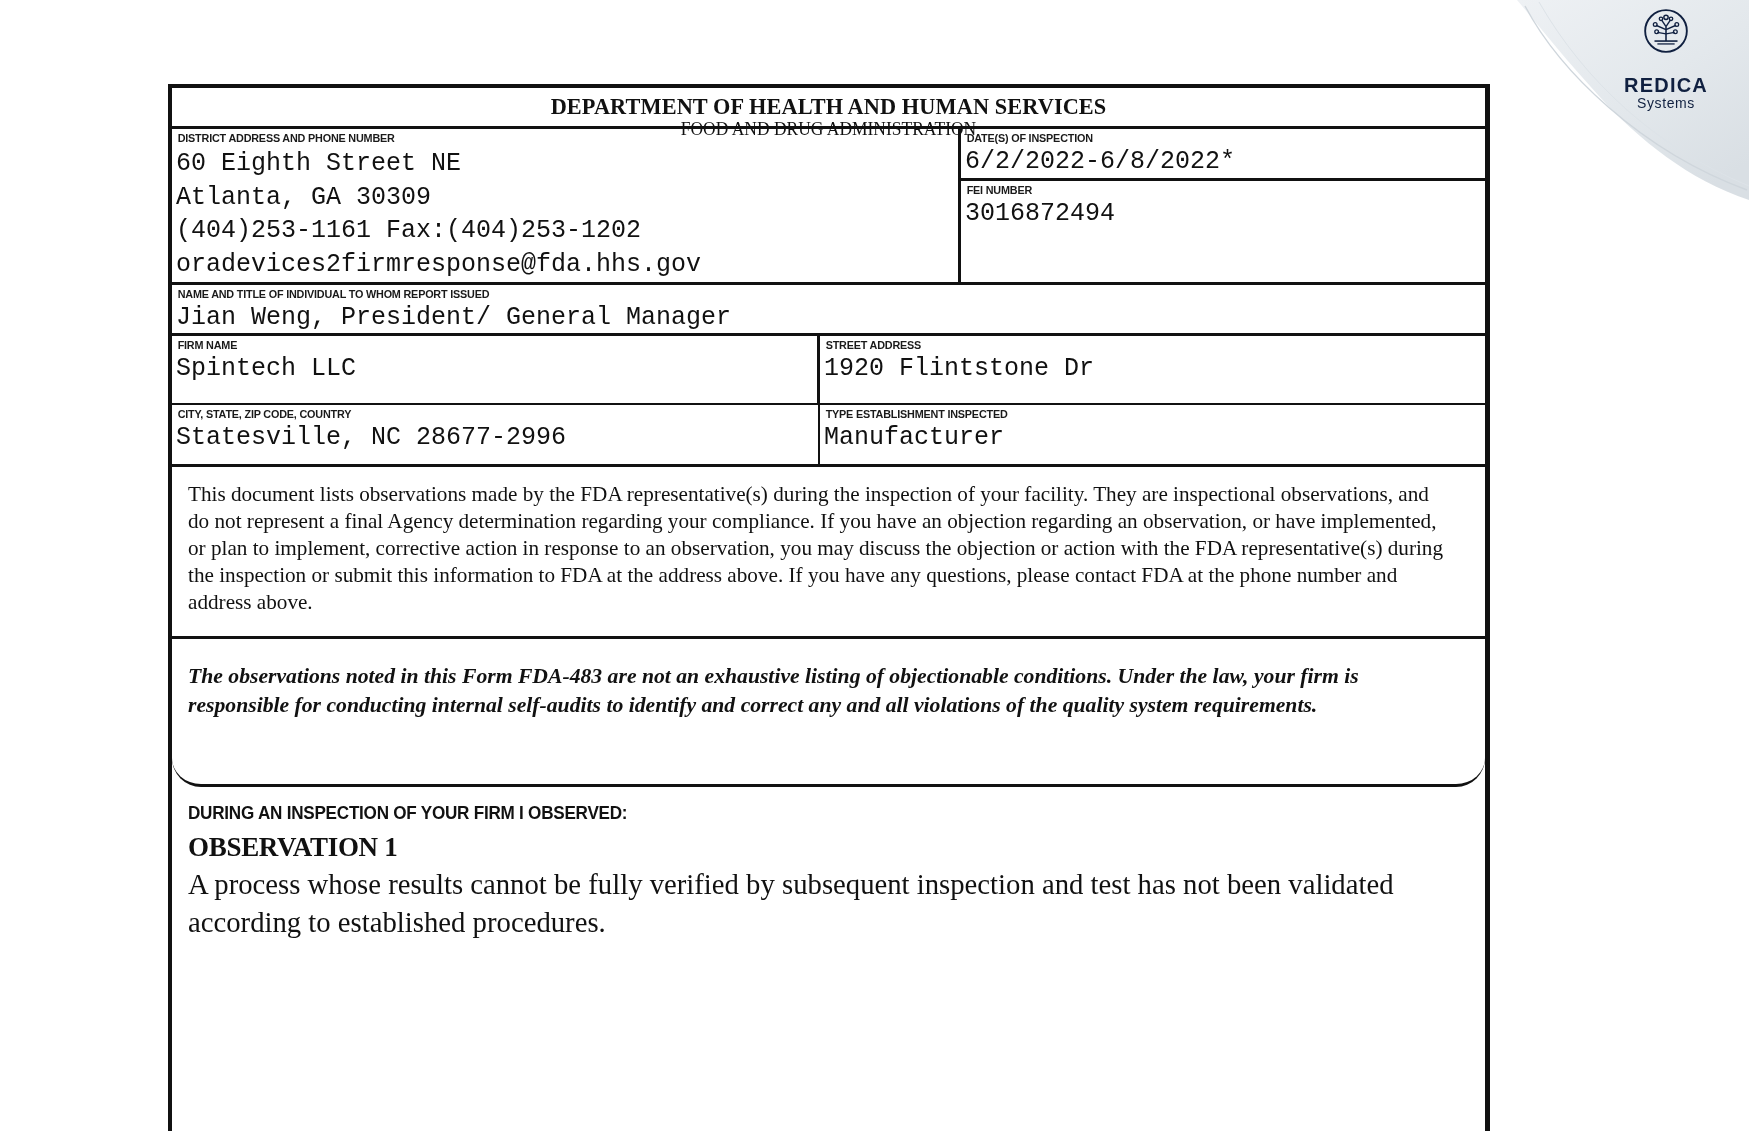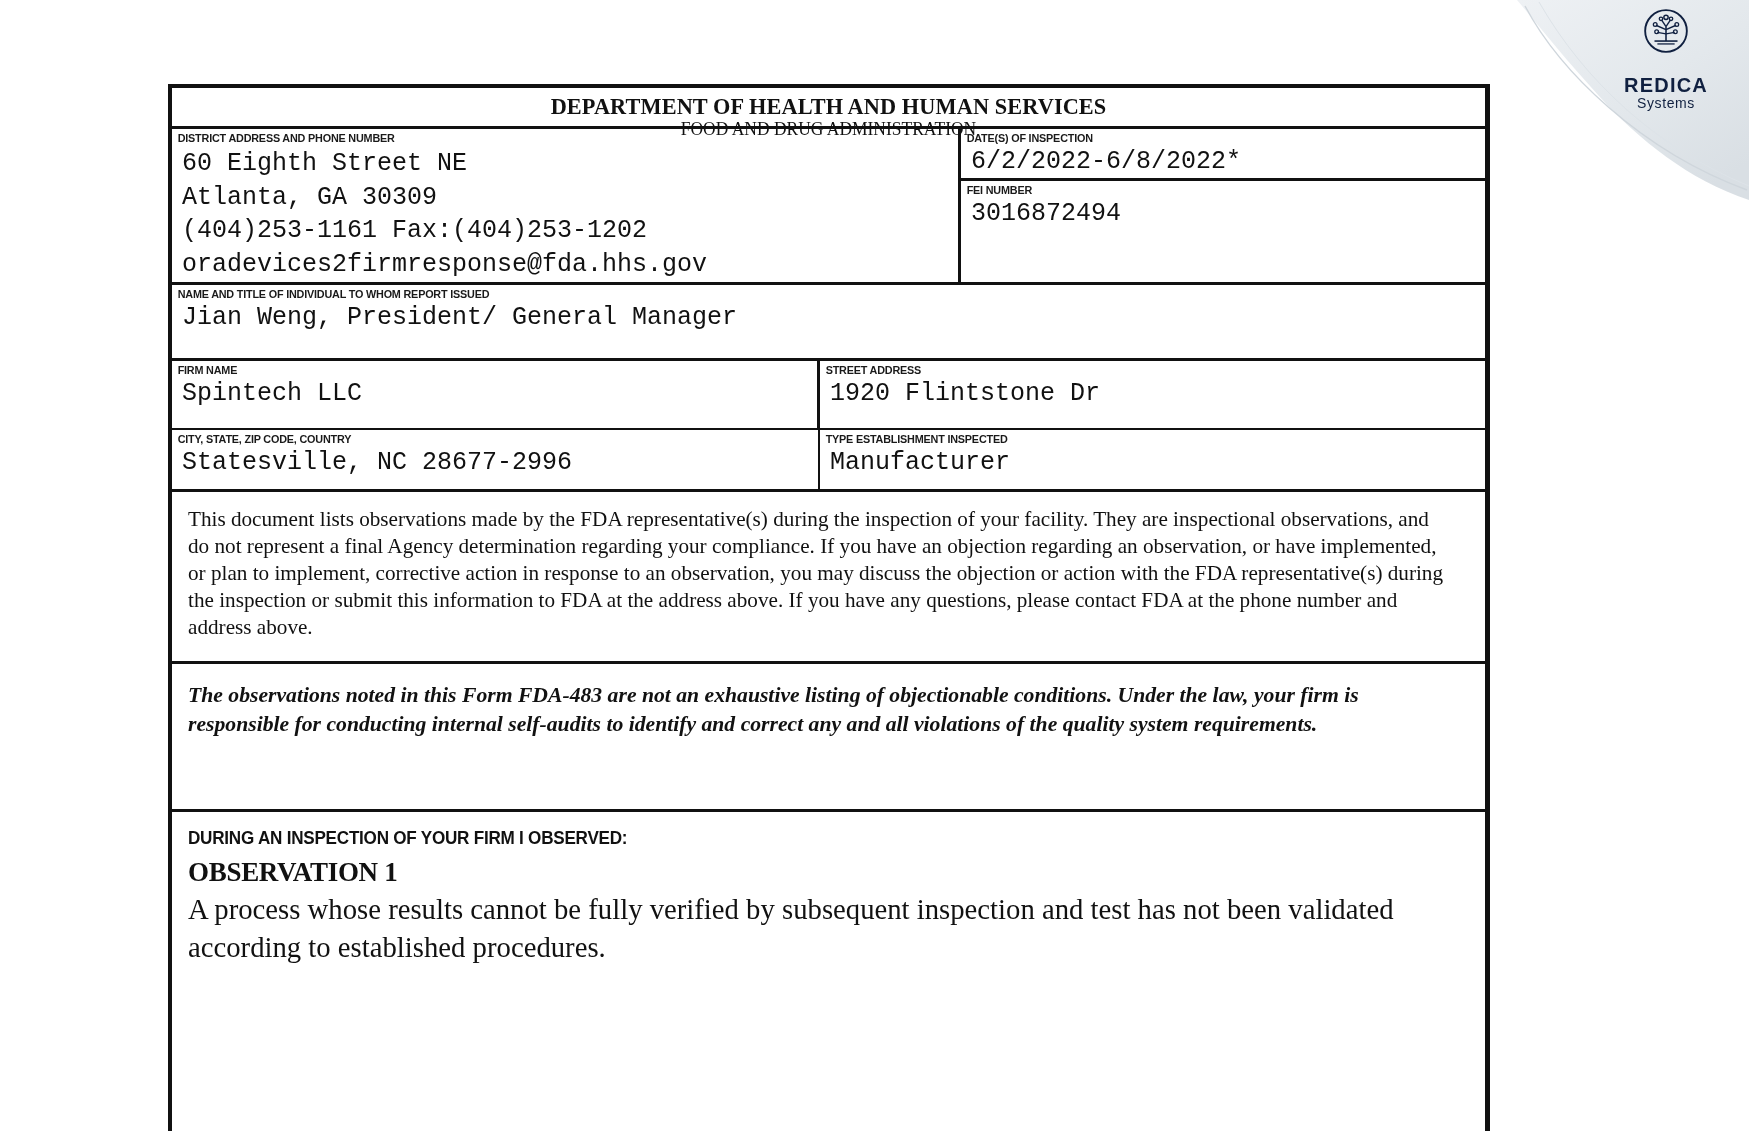--- a/index.html
+++ b/index.html
@@ -42,21 +42,21 @@
     white-space: nowrap;
     padding: 3px 0 0 6px;
     line-height: 1.15;
   }
 
   
   .cell-value {
     font-family: "Liberation Mono", monospace;
     font-size: 25px;
     color: #111;
-    padding: 1px 0 0 10px;
+    padding: 1px 0 0 4px;
     line-height: 1.30;
     white-space: nowrap;
   }
 
   
   #masthead {
     height: 41px;
     border-bottom: 3px solid #111;
     text-align: center;
     padding-top: 7px;
@@ -93,21 +93,21 @@
   #right-stack { flex: 1; display: flex; flex-direction: column; }
   #dates-cell {
     height: 52px;
     border-bottom: 3px solid #111;
     overflow: hidden;
   }
   #fei-cell { flex: 1; overflow: hidden; }
 
   
   #row-name {
-    height: 76px;
+    height: 51px;
     border-bottom: 3px solid #111;
     overflow: hidden;
   }
 
   
   #row-firm {
     display: flex;
     height: 69px;
     border-bottom: 2px solid #111;
   }
@@ -144,21 +144,22 @@
     color: #111;
     text-align: left;
     transform: scaleX(0.985);
     transform-origin: left top;
   }
 
   
   #row-disclaimer {
     height: 148px;
     border-bottom: 3px solid #111;
-    padding: 16px 22px 0 16px;
+    padding: 22px 22px 0 16px;
+    border-radius: 29px;
   }
   #disclaimer-text {
     font-family: "Liberation Serif", serif;
     font-style: italic;
     font-weight: bold;
     font-size: 22px;
     line-height: 1.33;
     color: #111;
     transform: scaleX(0.985);
     transform-origin: left top;

